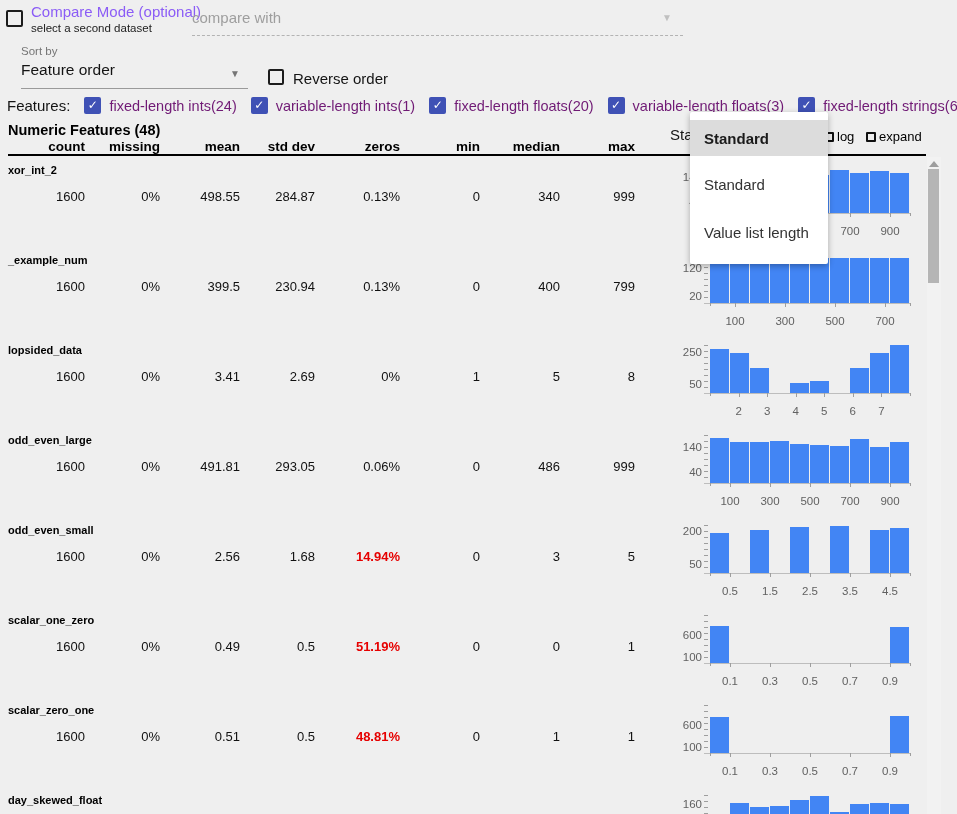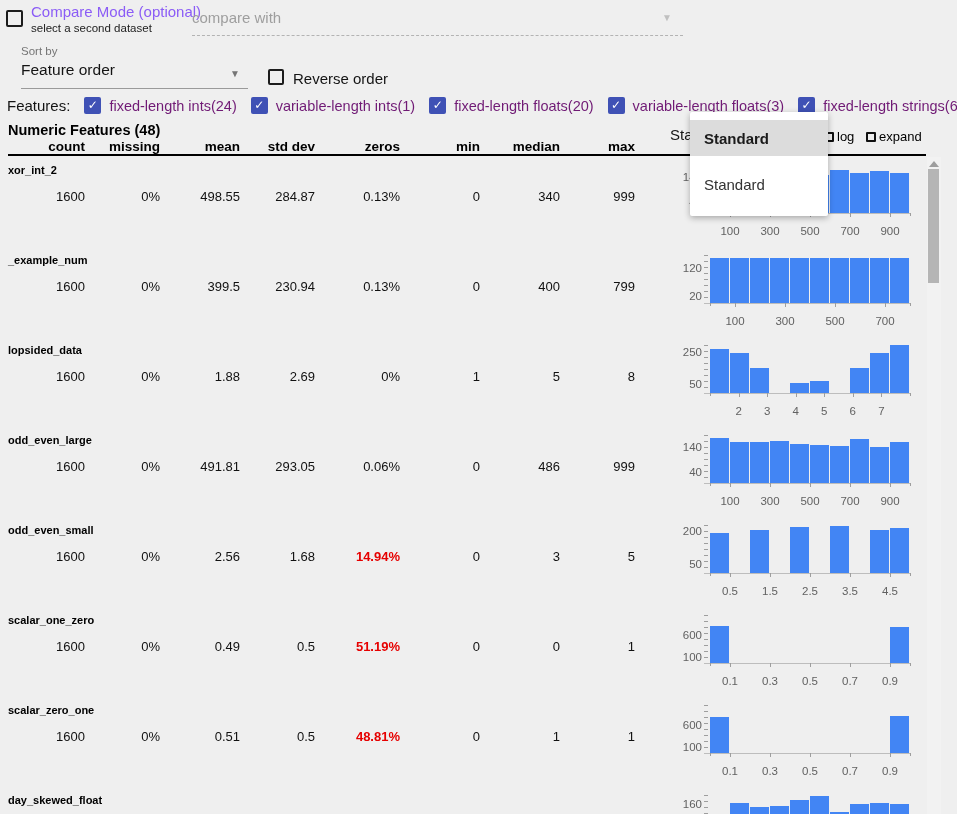--- a/index.html
+++ b/index.html
@@ -219,21 +219,21 @@
           <div class="xlab" style="left: 205px;">700</div>
           <div class="xtick" style="left: 50px; height: 3px;"></div>
           <div class="xtick" style="left: 250px; height: 3px;"></div>
         </div>
   </div>
       <div class="frow">
     <div class="fname">lopsided_data</div>
     <div class="stats">
           <span class="cell">1600</span>
           <span class="cell">0%</span>
-          <span class="cell">1.88</span>
+          <span class="cell">3.41</span>
           <span class="cell">2.69</span>
           <span class="cell">0%</span>
           <span class="cell">1</span>
           <span class="cell">5</span>
           <span class="cell">8</span>
         </div>
     <div class="chart">
           <div class="ylab" style="top: 2.67742px;">250</div>
           <div class="ylab" style="top: 34.9355px;">50</div>
           <div class="plot">
@@ -460,20 +460,21 @@
             <div class="bar" style="height: 39px;"></div>
           </div>
           <div class="yaxis"></div>
         </div>
   </div>
     </div>
 
   <div class="abs menu">
       <div class="menu-item selected">Standard</div>
       <div class="menu-item">Standard</div>
+      <div class="menu-item">Value list length</div>
     </div>
 
   <div class="abs scrollbar">
     <div class="sb-arrow"></div>
     <div class="sb-thumb"></div>
   </div>
 
 </div>
 
 </body></html>

